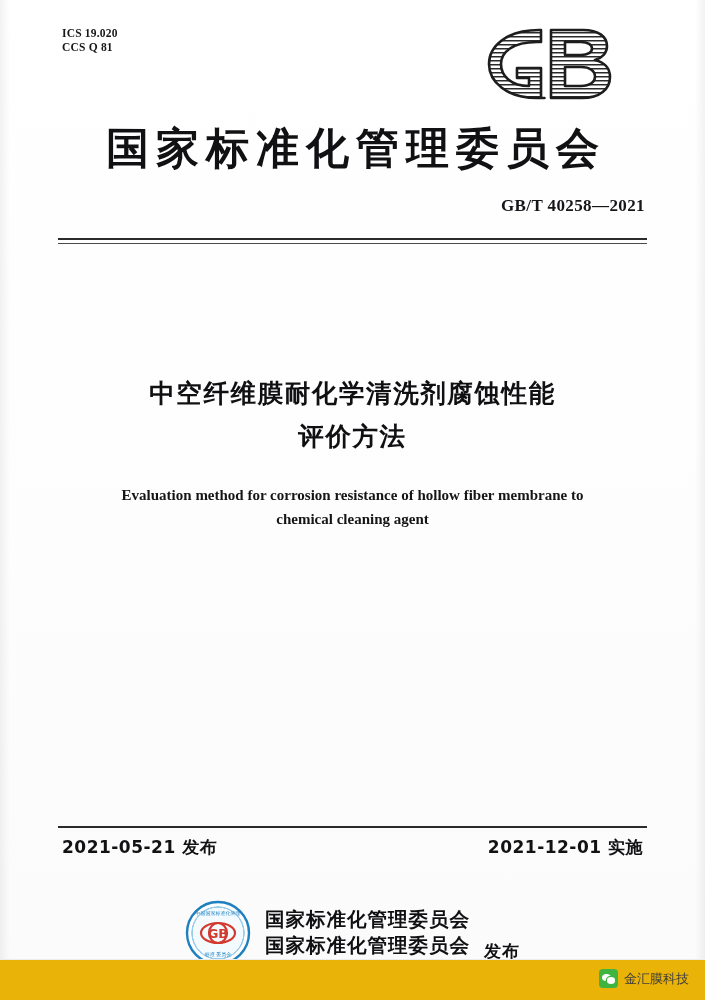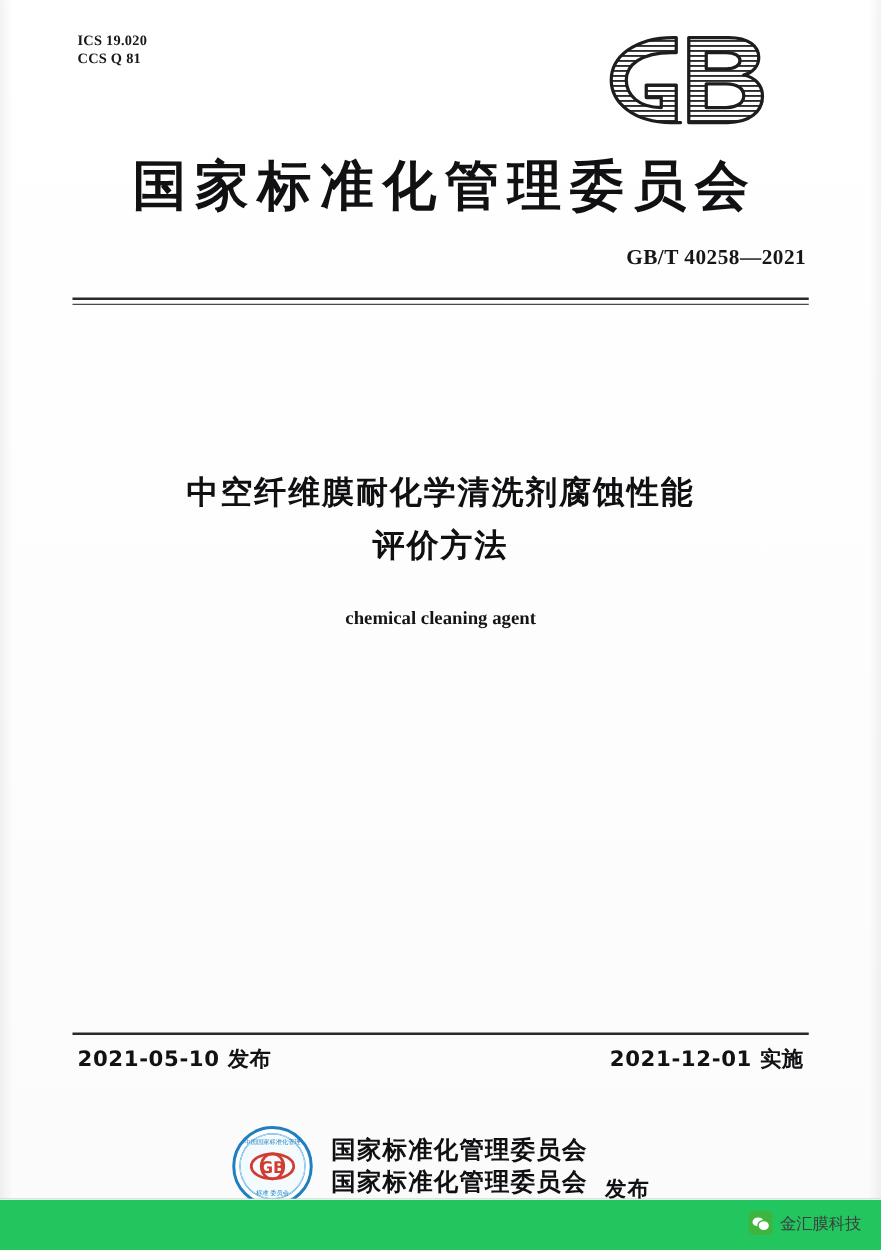--- a/index.html
+++ b/index.html
@@ -195,21 +195,21 @@
     padding-bottom: 3px;
   }
 
   
   .footer-strip {
     position: absolute;
     left: 0;
     bottom: 0;
     width: 705px;
     height: 40px;
-    background: #22c55e;
+    background: #eab308;
     border-top: 1px solid #ececec;
   }
   .wechat-badge {
     position: absolute;
     right: 16px;
     top: 9px;
     display: flex;
     align-items: center;
     gap: 6px;
   }
@@ -296,26 +296,27 @@
 
   <div class="rule-top"></div>
   <div class="rule-thin"></div>
 
   <div class="subject">
     <div class="line">中空纤维膜耐化学清洗剂腐蚀性能</div>
     <div class="line">评价方法</div>
   </div>
 
   <div class="subject-en">
+    <div>Evaluation method for corrosion resistance of hollow fiber membrane to</div>
     <div>chemical cleaning agent</div>
   </div>
 
   <div class="rule-bottom"></div>
 
-  <div class="date-left">2021-05-10 发布</div>
+  <div class="date-left">2021-05-21 发布</div>
   <div class="date-right">2021-12-01 实施</div>
 
   <div class="publisher">
     <div class="emblem">
       <svg width="66" height="66" viewBox="0 0 66 66" xmlns="http://www.w3.org/2000/svg" aria-hidden="true">
         <circle cx="33" cy="33" r="31" fill="#ffffff" stroke="#1f7fbf" stroke-width="2.4"></circle>
         <circle cx="33" cy="33" r="26" fill="#f4fbff" stroke="#2a8fd0" stroke-width="1"></circle>
         <path d="M33 7 a26 26 0 0 1 0 52 a26 26 0 0 1 0 -52" fill="none" stroke="#bcdff5" stroke-width="0.8"></path>
         <ellipse cx="33" cy="33" rx="17" ry="10" fill="none" stroke="#d23b30" stroke-width="2.2"></ellipse>
         <ellipse cx="33" cy="33" rx="9" ry="10" fill="none" stroke="#d23b30" stroke-width="2.2"></ellipse>

